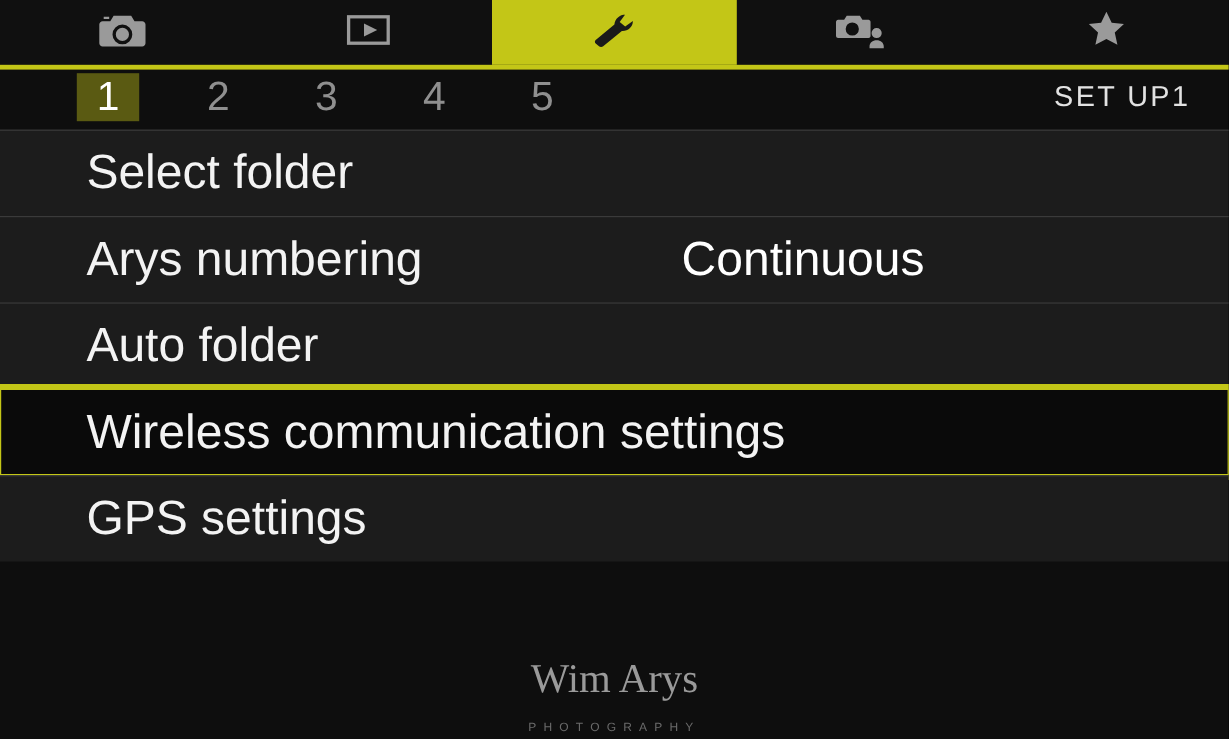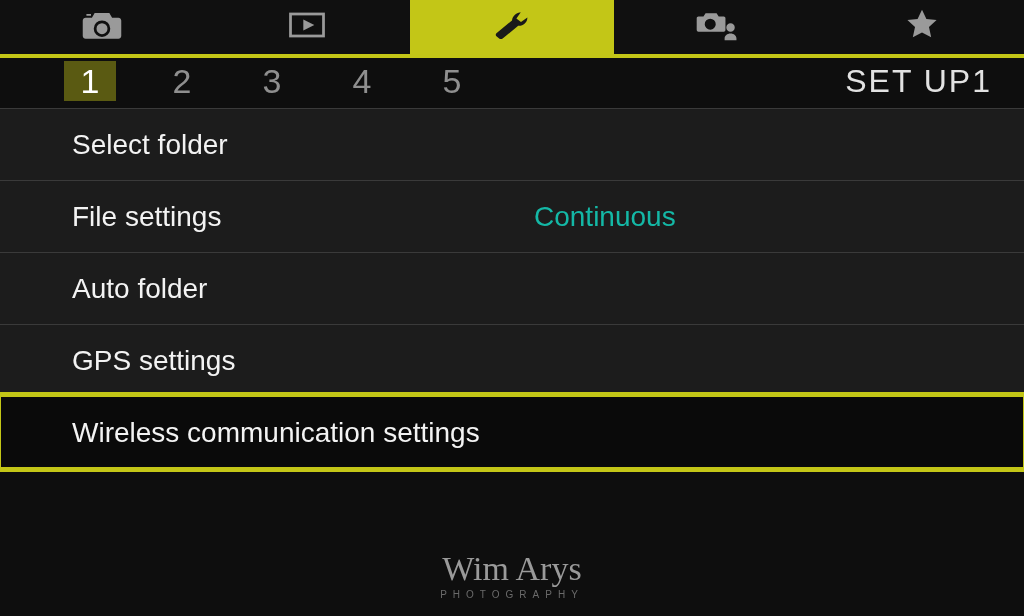--- a/index.html
+++ b/index.html
@@ -23,49 +23,49 @@
   .numtab {
     width: 48px; height: 40px; margin-right: 42px;
     display: flex; align-items: center; justify-content: center;
     color: #8f8f8f; font-size: 34px; font-weight: 300;
   }
   .numtab.active {
     background: #5a5a12; color: #fff; width: 52px;
   }
   .pagename {
     position: absolute; right: 32px; top: 0; height: 46px; display: flex; align-items: center;
-    color: #e2e2e2; font-size: 32px; letter-spacing: 2px;
+    color: #e2e2e2; font-size: 24px; letter-spacing: 2px;
   }
 
   
   .menu { width: 100%; }
   .menu-row {
     height: 72px; display: flex; align-items: center;
     padding-left: 72px; padding-right: 40px;
-    color: #f3f3f3; font-size: 28px; font-weight: 400;
+    color: #f3f3f3; font-size: 40px; font-weight: 400;
     border-top: 1px solid #3a3a3a; background: #1c1c1c;
     position: relative;
   }
   .menu-row:first-child { border-top: 1px solid #3a3a3a; margin-top: 4px; }
   .menu-row .label { flex: 0 0 auto; }
-  .menu-row .value { position: absolute; left: 534px; color: #14b8a6; display:flex; align-items:center; gap:10px;}
+  .menu-row .value { position: absolute; left: 568px; color: #ffffff; display:flex; align-items:center; gap:10px;}
   .menu-row.selected {
     background: #0a0a0a; outline: 5px solid #c3c617; outline-offset: -1px;
   }
 
   .value-icon { display:inline-flex; align-items:center; }
   .value-icon svg { width: 44px; height: 36px; }
 
   
   .watermark {
-    position: absolute; bottom: 16px; left: 50%; transform: translateX(-50%);
+    position: absolute; bottom: 4px; left: 50%; transform: translateX(-50%);
     color: #9a9a9a; font-family: "Brush Script MT", cursive; font-size: 34px;
     text-align: center; line-height: 1;
   }
-  .watermark .sub { font-family: Arial; font-size: 10px; letter-spacing: 6px; display:block; margin-top:4px; color:#6a6a6a;}
+  .watermark .sub { font-family: Arial; font-size: 10px; letter-spacing: 6px; display:block; margin-top:18px; color:#6a6a6a;}
 </style>
 </head>
 <body>
 
 <div class="screen">
 
   <div class="topbar">
     <div class="topbar-tab">
       <span>
         <svg viewBox="0 0 48 36" fill="currentColor">
@@ -113,31 +113,31 @@
     <div class="numtab">4</div>
     <div class="numtab">5</div>
     <div class="pagename">SET UP1</div>
   </div>
 
   <div class="menu">
     <div class="menu-row">
       <span class="label">Select folder</span>
     </div>
     <div class="menu-row">
-      <span class="label">File settings</span>
+      <span class="label">Arys numbering</span>
       <span class="value">Continuous</span>
     </div>
     <div class="menu-row">
       <span class="label">Auto folder</span>
     </div>
+    <div class="menu-row selected">
+      <span class="label">Wireless communication settings</span>
+    </div>
     <div class="menu-row">
       <span class="label">GPS settings</span>
-    </div>
-    <div class="menu-row selected">
-      <span class="label">Wireless communication settings</span>
     </div>
   </div>
 
   <div class="watermark">
     <span>Wim Arys</span>
     <span class="sub">PHOTOGRAPHY</span>
   </div>
 
 </div>
 

